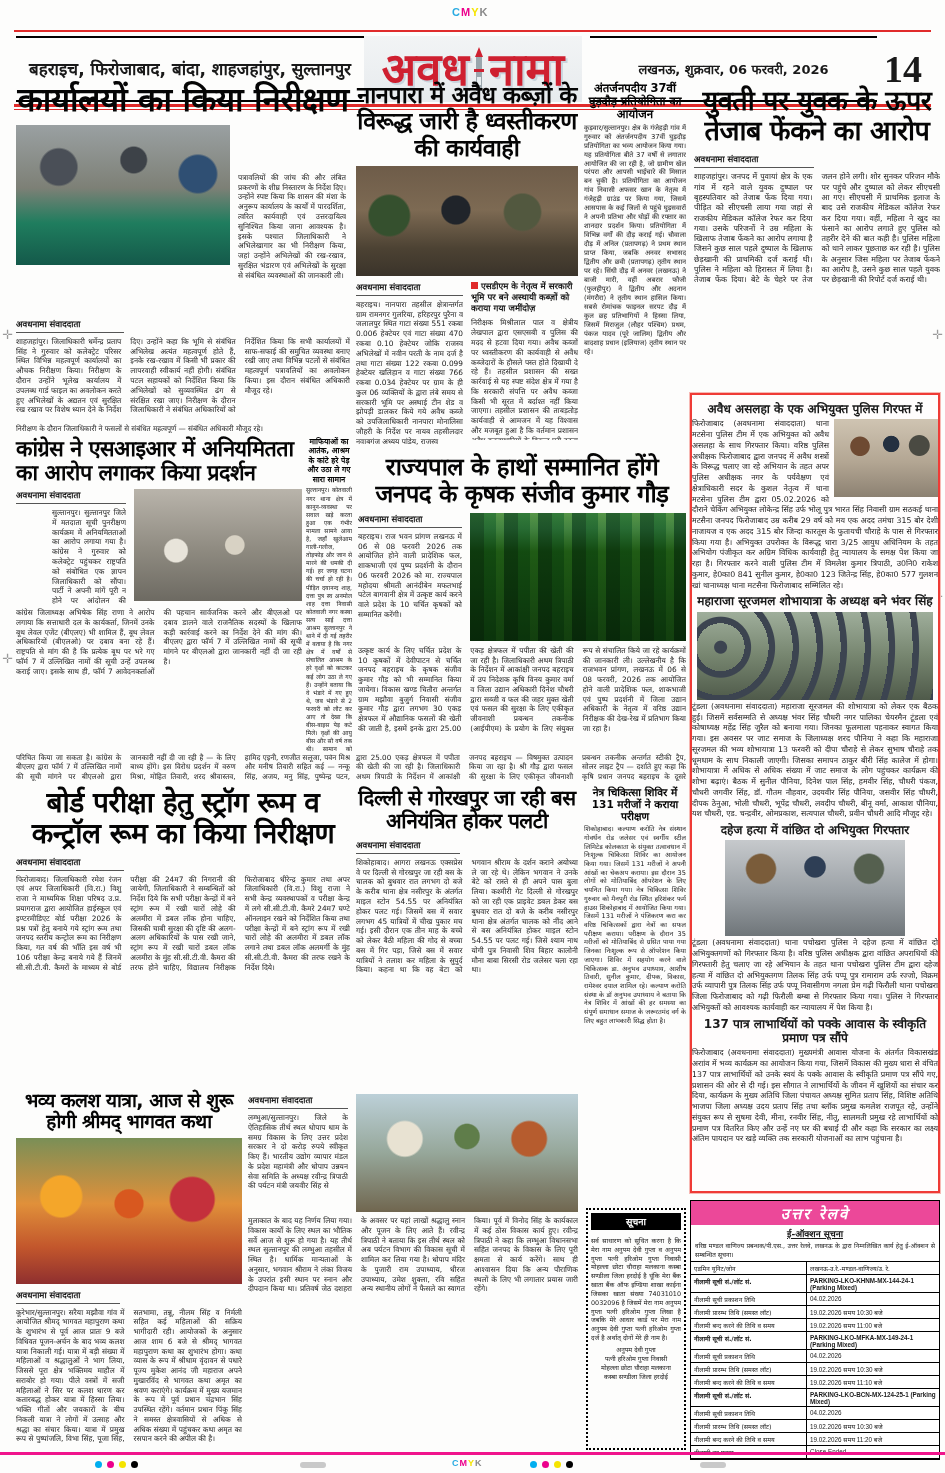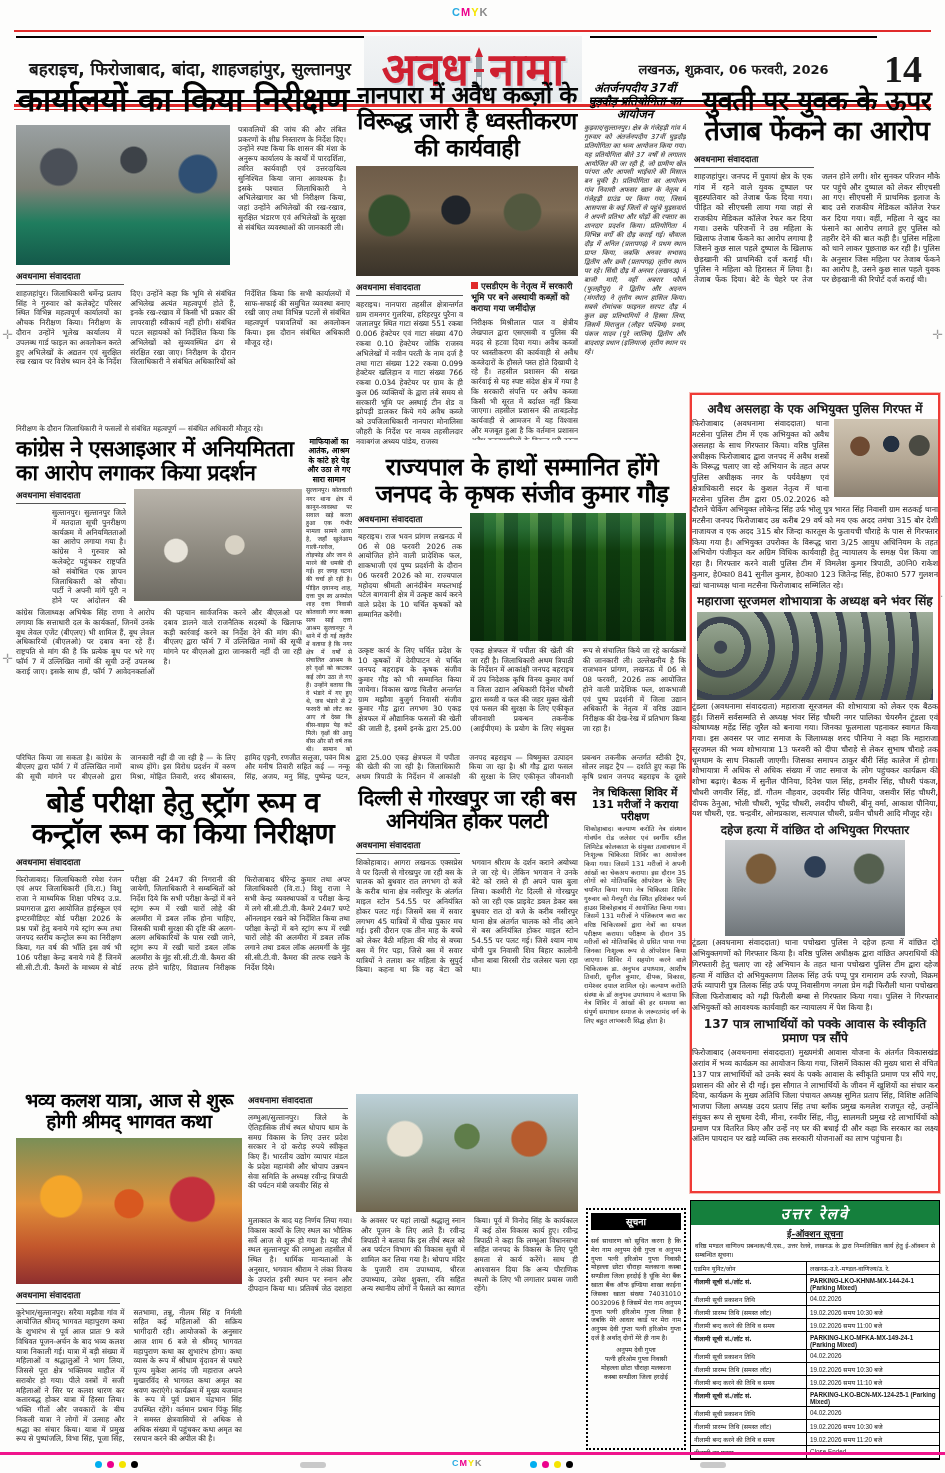--- a/index.html
+++ b/index.html
@@ -38,31 +38,31 @@
   .red-sq{display:inline-block;width:7px;height:7px;background:#e02b2b;margin-right:3px;}
   
   #art1{left:16px;top:82px;width:334px;height:340px;}
   #art1 .headline{font-size:33px;}
   #art1-row{display:flex;gap:8px;margin-top:6px;}
   #art1-photo{width:214px;height:140px;background:
      radial-gradient(circle at 20% 30%,#4a4f57 0 9%,transparent 10%),
      radial-gradient(circle at 55% 25%,#3d4248 0 8%,transparent 9%),
      radial-gradient(circle at 85% 35%,#2f4f73 0 9%,transparent 10%),
      linear-gradient(180deg,#9aa0a2 0%,#7d8076 45%,#1f7d5e 70%,#14594a 100%);}
-  #art1-side{width:108px;height:140px;overflow:hidden;}
+  #art1-side{width:108px;height:140px;overflow:hidden;margin-top:48px;}
   #art2{left:356px;top:82px;width:222px;height:340px;}
   #art2 .headline{font-size:23.5px;}
   #art2-photo{width:222px;height:110px;margin-top:5px;background:
      radial-gradient(circle at 15% 45%,#35502e 0 10%,transparent 11%),
      radial-gradient(circle at 45% 40%,#20242a 0 10%,transparent 11%),
      radial-gradient(circle at 75% 42%,#52583f 0 10%,transparent 11%),
      linear-gradient(180deg,#6e5c49 0%,#7d6a53 40%,#4c4233 75%,#3a332a 100%);}
   #art2-cols{display:flex;gap:8px;margin-top:5px;}
   #art2-cols>div{flex:1;overflow:hidden;}
-  #art3{left:584px;top:82px;width:102px;height:340px;font-style:italic;}
+  #art3{left:584px;top:82px;width:102px;height:340px;}
   #art3 .headline{font-size:11.5px;letter-spacing:0;}
   #art3 .body{font-size:6.8px;height:306px;}
   #art4{left:694px;top:86px;width:246px;height:300px;}
   #art4 .headline{font-size:27px;}
   #art4 .byline{width:120px;}
   #art5{left:16px;top:437px;width:286px;height:316px;}
   #art5 .headline{font-size:21.5px;text-align:left;}
   #art5-row{display:flex;gap:8px;margin-top:4px;}
   #art5-photo{width:168px;height:112px;background:
      radial-gradient(circle at 25% 55%,#e8e4da 0 8%,transparent 9%),
@@ -128,21 +128,21 @@
      linear-gradient(180deg,#bcd0d8 0%,#96a79a 50%,#70664f 100%);}
   
   #notice{left:586px;top:1208px;width:100px;height:242px;border:2px dotted #000;
           box-sizing:border-box;padding:3px;overflow:hidden;}
   #notice-title{background:#000;color:#fff;font-weight:bold;font-size:9.5px;text-align:center;padding:2px 0;margin-bottom:7px;}
   #notice .body{font-size:6.4px;line-height:1.38;}
   #notice-sign{font-size:6.4px;text-align:center;white-space:pre-line;margin-top:3px;line-height:1.4;}
   
   #railway{left:690px;top:1200px;width:250px;height:260px;border:1px solid #000;
            box-sizing:border-box;background:#fff;overflow:hidden;font-size:6.3px;}
-  #rw-head{background:#15803d;color:#fff;text-align:center;font-weight:bold;font-size:15px;
+  #rw-head{background:#ec4899;color:#fff;text-align:center;font-weight:bold;font-size:15px;
            letter-spacing:2px;padding:2px 0;font-style:italic;}
   #rw-sub{text-align:center;font-weight:bold;font-size:9px;text-decoration:underline;padding:2px 0 1px;}
   #rw-intro{padding:1px 4px 2px;line-height:1.35;text-align:justify;}
   .rw-row{display:flex;border-top:1px solid #000;}
   .rw-row .lab{flex:0 0 44%;padding:1.5px 3px;border-right:1px solid #000;}
   .rw-row .val{flex:1;padding:1.5px 3px;font-family:"Liberation Sans",sans-serif;}
   .rw-bold .lab,.rw-bold .val{font-weight:bold;}
   #rw-note{border-top:1px solid #000;padding:2px 3px;line-height:1.35;}
 </style>
 </head>

